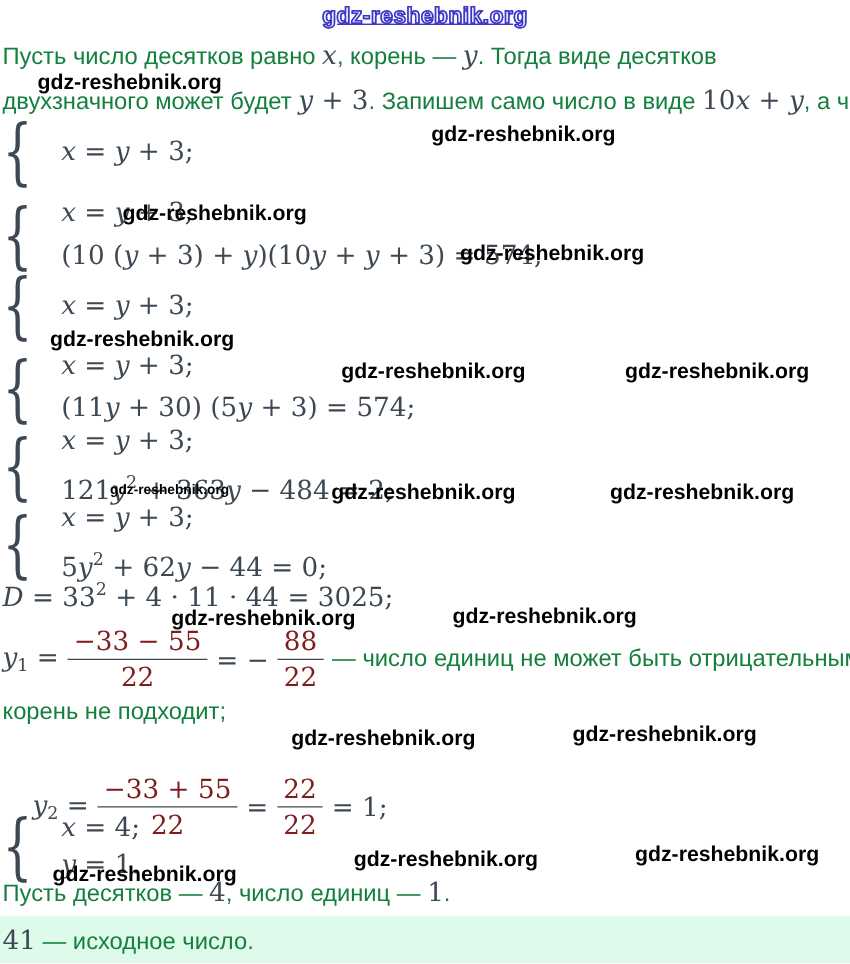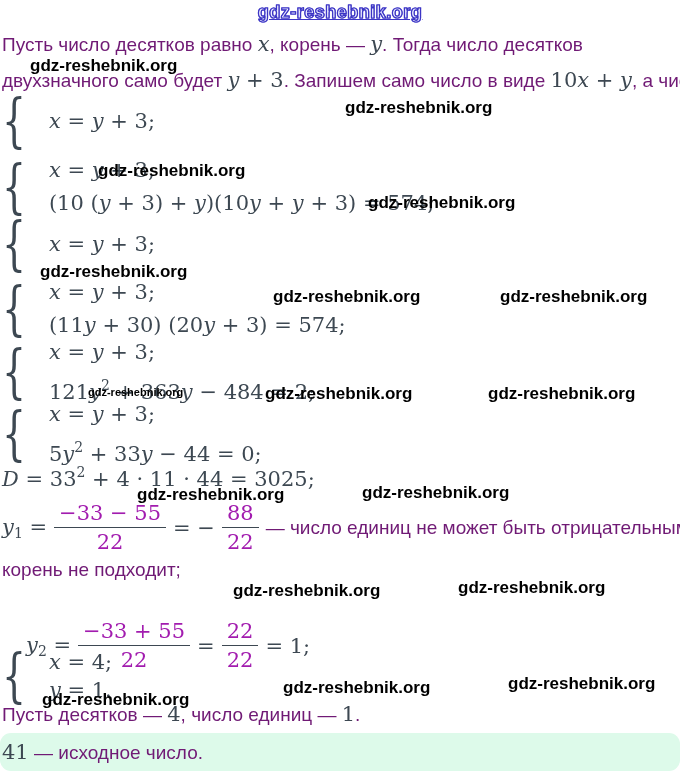--- a/index.html
+++ b/index.html
@@ -4,56 +4,56 @@
 <style>
   html,body{margin:0;padding:0;background:#ffffff;}
   .page{position:relative;width:680px;height:771px;background:#ffffff;overflow:hidden;
         font-family:"Liberation Sans","DejaVu Sans",sans-serif;color:#39434d;}
   .row{position:absolute;white-space:nowrap;}
   .top-link{position:absolute;top:2px;left:0;width:100%;text-align:center;
             font-weight:700;font-size:18px;letter-spacing:.5px;color:#eef0ff;
             -webkit-text-stroke:1.2px #3c35c5;text-shadow:0 0 1px #3c35c5;}
   .sans{font-size:19px;line-height:23px;color:#39434d;}
   
-  .seg-t{font-family:"Liberation Sans","DejaVu Sans",sans-serif;font-size:19px;color:#701a75;}
+  .seg-t{font-family:"Liberation Sans","DejaVu Sans",sans-serif;font-size:19px;color:#15803d;}
   .seg-v{font-family:"DejaVu Serif","Liberation Serif",serif;font-style:italic;font-size:21px;color:#3d4852;}
   .seg-n{font-family:"DejaVu Serif","Liberation Serif",serif;font-size:21px;color:#3d4852;}
   .seg-sup{font-family:"DejaVu Serif",serif;font-size:14px;vertical-align:9px;color:#3d4852;}
   .seg-sub{font-family:"DejaVu Serif",serif;font-size:14px;vertical-align:-4px;color:#3d4852;}
   
   .system{position:absolute;display:flex;align-items:center;}
   .brace{font-family:"DejaVu Serif","Liberation Serif",serif;font-weight:400;
          font-size:58px;line-height:50px;color:#3d4852;transform:scaleX(.65);
          transform-origin:left center;margin-right:2px;}
   .sys-lines{display:flex;flex-direction:column;gap:9px;margin-left:8px;}
   .mline{font-size:21px;line-height:24px;white-space:nowrap;color:#3d4852;}
   
   .eqrow{position:absolute;display:flex;align-items:center;white-space:nowrap;color:#3d4852;}
   .frac{display:inline-flex;flex-direction:column;align-items:center;
         font-family:"DejaVu Serif","Liberation Serif",serif;font-size:21px;
-        margin:0 7px;color:#a21caf;}
+        margin:0 7px;color:#7f1d1d;}
   .frac .num{border-bottom:1.5px solid #3d4852;padding:0 5px 3px;line-height:22px;}
   .frac .den{padding-top:3px;line-height:22px;}
   
   .wm{position:absolute;font-family:"Liberation Sans","DejaVu Sans",sans-serif;
       font-weight:700;font-size:17px;color:#000000;white-space:nowrap;}
   .wm-small{font-size:11px;}
   
   .answer{position:absolute;left:0;top:733px;width:680px;height:38px;background:#ddfaea;
-          display:flex;align-items:center;padding-left:2px;box-sizing:border-box;border-radius:11px;}
+          display:flex;align-items:center;padding-left:2px;box-sizing:border-box;}
 </style>
 </head>
 <body>
 
 <div class="page">
 
   <a class="top-link" href="#">gdz-reshebnik.org</a>
 
-  <div class="row sans" style="left:2px;top:33px;"><span class="seg-t">Пусть число десятков равно </span><span class="seg-v">x</span><span class="seg-t">, корень — </span><span class="seg-v">y</span><span class="seg-t">. Тогда число десятков</span></div>
-  <div class="row sans" style="left:2px;top:69px;"><span class="seg-t">двухзначного само будет </span><span class="seg-v">y</span><span class="seg-n"> + 3</span><span class="seg-t">. Запишем само число в виде </span><span class="seg-n">10</span><span class="seg-v">x</span><span class="seg-n"> + </span><span class="seg-v">y</span><span class="seg-t">, а число</span></div>
+  <div class="row sans" style="left:2px;top:33px;"><span class="seg-t">Пусть число десятков равно </span><span class="seg-v">x</span><span class="seg-t">, корень — </span><span class="seg-v">y</span><span class="seg-t">. Тогда виде десятков</span></div>
+  <div class="row sans" style="left:2px;top:69px;"><span class="seg-t">двухзначного может будет </span><span class="seg-v">y</span><span class="seg-n"> + 3</span><span class="seg-t">. Запишем само число в виде </span><span class="seg-n">10</span><span class="seg-v">x</span><span class="seg-n"> + </span><span class="seg-v">y</span><span class="seg-t">, а число</span></div>
 
   <div class="system" style="left:2px;top:96px;">
     <span class="brace">{</span>
     <div class="sys-lines">
       <div class="mline"><span class="seg-v">x</span><span class="seg-n"> = </span><span class="seg-v">y</span><span class="seg-n"> + 3;</span></div>
     </div>
   </div>
 
   <div class="system" style="left:2px;top:158px;">
     <span class="brace">{</span>
@@ -67,37 +67,37 @@
     <span class="brace">{</span>
     <div class="sys-lines">
       <div class="mline"><span class="seg-v">x</span><span class="seg-n"> = </span><span class="seg-v">y</span><span class="seg-n"> + 3;</span></div>
     </div>
   </div>
 
   <div class="system" style="left:2px;top:280px;">
     <span class="brace">{</span>
     <div class="sys-lines">
       <div class="mline"><span class="seg-v">x</span><span class="seg-n"> = </span><span class="seg-v">y</span><span class="seg-n"> + 3;</span></div>
-      <div class="mline"><span class="seg-n">(11</span><span class="seg-v">y</span><span class="seg-n"> + 30) (20</span><span class="seg-v">y</span><span class="seg-n"> + 3) = 574;</span></div>
+      <div class="mline"><span class="seg-n">(11</span><span class="seg-v">y</span><span class="seg-n"> + 30) (5</span><span class="seg-v">y</span><span class="seg-n"> + 3) = 574;</span></div>
     </div>
   </div>
 
   <div class="system" style="left:2px;top:340px;">
     <span class="brace">{</span>
     <div class="sys-lines">
       <div class="mline"><span class="seg-v">x</span><span class="seg-n"> = </span><span class="seg-v">y</span><span class="seg-n"> + 3;</span></div>
       <div class="mline"><span class="seg-n">121</span><span class="seg-v">y</span><span class="seg-sup">2</span><span class="seg-n"> + 363</span><span class="seg-v">y</span><span class="seg-n"> − 484 = 2;</span></div>
     </div>
   </div>
 
   <div class="system" style="left:2px;top:402px;">
     <span class="brace">{</span>
     <div class="sys-lines">
       <div class="mline"><span class="seg-v">x</span><span class="seg-n"> = </span><span class="seg-v">y</span><span class="seg-n"> + 3;</span></div>
-      <div class="mline"><span class="seg-n">5</span><span class="seg-v">y</span><span class="seg-sup">2</span><span class="seg-n"> + 33</span><span class="seg-v">y</span><span class="seg-n"> − 44 = 0;</span></div>
+      <div class="mline"><span class="seg-n">5</span><span class="seg-v">y</span><span class="seg-sup">2</span><span class="seg-n"> + 62</span><span class="seg-v">y</span><span class="seg-n"> − 44 = 0;</span></div>
     </div>
   </div>
 
   <div class="row mline" style="left:2px;top:460px;"><span class="seg-v">D</span><span class="seg-n"> = 33</span><span class="seg-sup">2</span><span class="seg-n"> + 4 · 11 · 44 = 3025;</span></div>
 
   <div class="eqrow" style="left:2px;top:502px;">
     <span><span class="seg-v">y</span><span class="seg-sub">1</span><span class="seg-n"> = </span></span>
     <span class="frac">
       <span class="num">−33 − 55</span>
       <span class="den">22</span>

